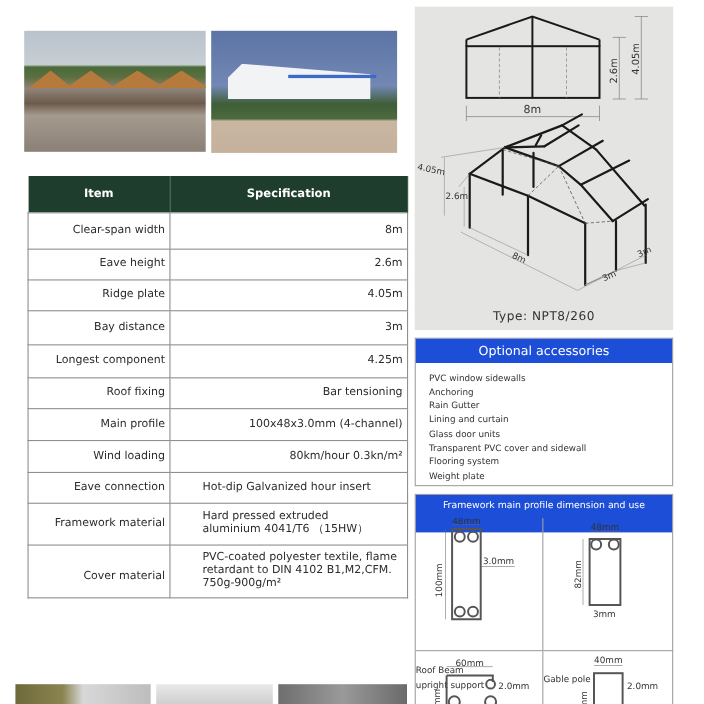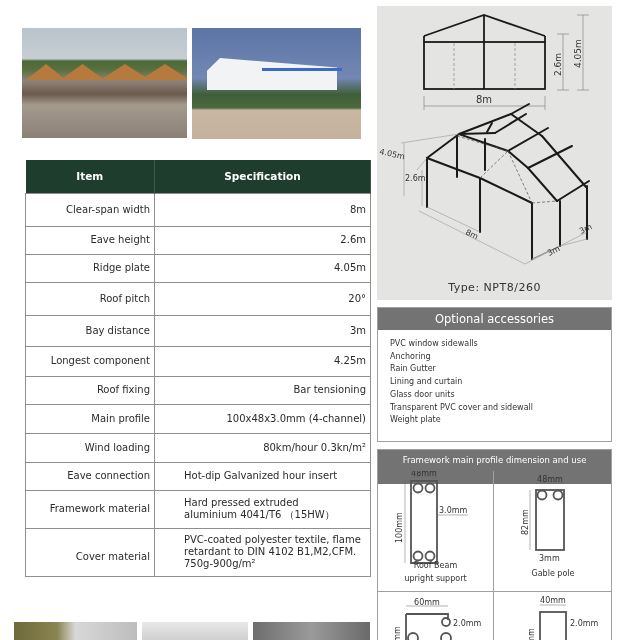--- a/index.html
+++ b/index.html
@@ -14,28 +14,28 @@
   table.spec { position: absolute; left: 25px; top: 160px; width: 346px; border-collapse: collapse; font-size: 10px; }
   table.spec th { background: #1e3d2c; color: #ffffff; font-weight: bold; height: 33px; font-size: 10.5px; border-right: 1px solid #3c5a48; }
   table.spec td { border: 1px solid #8f8f8f; text-align: right; color: #2b2b2b; padding: 0 4px; line-height: 12px; }
   table.spec td.left { width: 129px; }
   table.spec td.spec-left { text-align: left; padding-left: 29px; }
 
   .diagram-panel { position: absolute; left: 377px; top: 6px; width: 235px; height: 294px; background: #e4e4e2; }
   .type-label { position:absolute; left:0; width:100%; top:275px; text-align:center; font-size:11px; color:#333; letter-spacing: 0.5px; }
 
   .panel { position: absolute; left: 377px; width: 235px; border: 1px solid #a0a0a0; background: #fff; }
-  .panel-head { background: #737373; color: #fff; text-align: center; }
+  .panel-head { background: #1d4ed8; color: #fff; text-align: center; }
   .acc { top: 307px; height: 135px; }
   .acc .panel-head { height: 22px; line-height: 22px; font-size: 11.5px; }
   .acc ul { list-style: none; padding: 8px 0 0 12px; font-size: 8px; line-height: 12.7px; color: #333; }
   .prof { top: 449px; height: 195px; }
   .prof .panel-head { height: 34px; line-height: 21px; font-size: 8.5px; }
   .cell { position: absolute; border-right: 1px solid #a0a0a0; border-bottom: 1px solid #a0a0a0; }
-  .cap { position:absolute; width:100%; text-align:center; font-size:8px; color:#333; line-height:13px; }
+  .cap { position:absolute; width:100%; text-align:left; font-size:8px; color:#333; line-height:13px;margin-top:44px; }
 
   .bphoto { position:absolute; top: 622px; height: 18px; }
 </style>
 </head>
 <body>
 
 <div class="photo photo1">
   <div class="roof" style="left:4px;width:40px;"></div>
   <div class="roof" style="left:38px;width:45px;"></div>
   <div class="roof" style="left:78px;width:50px;"></div>
@@ -58,24 +58,20 @@
         <td class="left">Clear-span width</td>
         <td>8m</td>
       </tr>
     <tr style="height:28px">
         <td class="left">Eave height</td>
         <td>2.6m</td>
       </tr>
     <tr style="height:28px">
         <td class="left">Ridge plate</td>
         <td>4.05m</td>
-      </tr>
-    <tr style="height:33px">
-        <td class="left">Roof pitch</td>
-        <td>20°</td>
       </tr>
     <tr style="height:31px">
         <td class="left">Bay distance</td>
         <td>3m</td>
       </tr>
     <tr style="height:30px">
         <td class="left">Longest component</td>
         <td>4.25m</td>
       </tr>
     <tr style="height:28px">
@@ -197,20 +193,21 @@
 
 <div class="panel acc">
   <div class="panel-head">Optional  accessories</div>
   <ul>
     <li>PVC window sidewalls</li>
     <li>Anchoring</li>
     <li>Rain Gutter</li>
     <li>Lining and curtain</li>
     <li>Glass door units</li>
     <li>Transparent PVC cover and sidewall</li>
+    <li>Flooring system</li>
     <li>Weight plate</li>
   </ul>
 </div>
 
 <div class="panel prof">
   <div class="panel-head">Framework main profile dimension and use</div>
 
   <div class="cell" style="left:0;top:21px;width:116px;height:121px;">
     <svg width="116" height="95">
       <g stroke="#555" stroke-width="1.8" fill="none">

